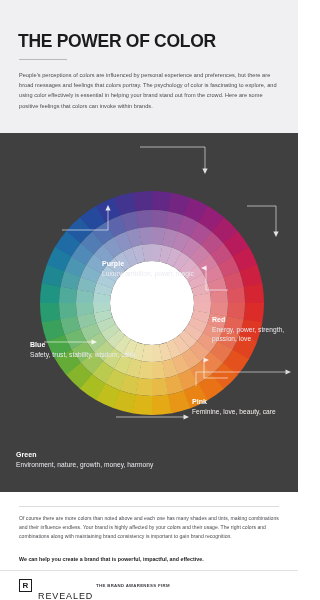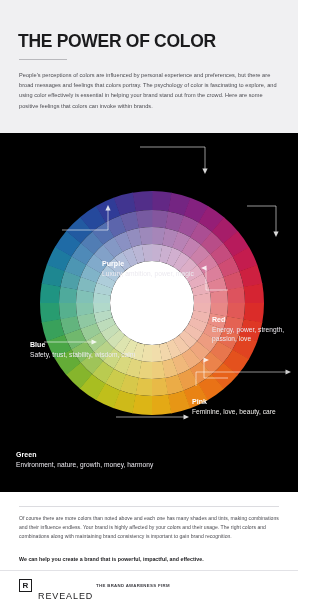--- a/index.html
+++ b/index.html
@@ -2,21 +2,21 @@
 <html><head>
 <meta charset="utf-8">
 <style>
   html,body{margin:0;padding:0;}
   body{
     width:298px;height:600px;overflow:hidden;
     background:#ffffff;
     font-family:"Liberation Sans","DejaVu Sans",sans-serif;
     -webkit-font-smoothing:antialiased;
   }
-  #infographic{position:relative;width:298px;height:600px;background:#000000;overflow:hidden;}
+  #infographic{position:relative;width:298px;height:600px;background:#404040;overflow:hidden;}
 
   
   .header{position:absolute;left:0;top:0;width:298px;height:133px;background:#f0f0f2;}
   .title{
     position:absolute;left:18px;top:33px;
     font-size:17.5px;font-weight:bold;letter-spacing:-0.3px;
     color:#1b1b1d;line-height:1;white-space:nowrap;
   }
   .title-rule{position:absolute;left:19px;top:59px;width:48px;height:1px;background:#b9b9bd;}
   .intro{

